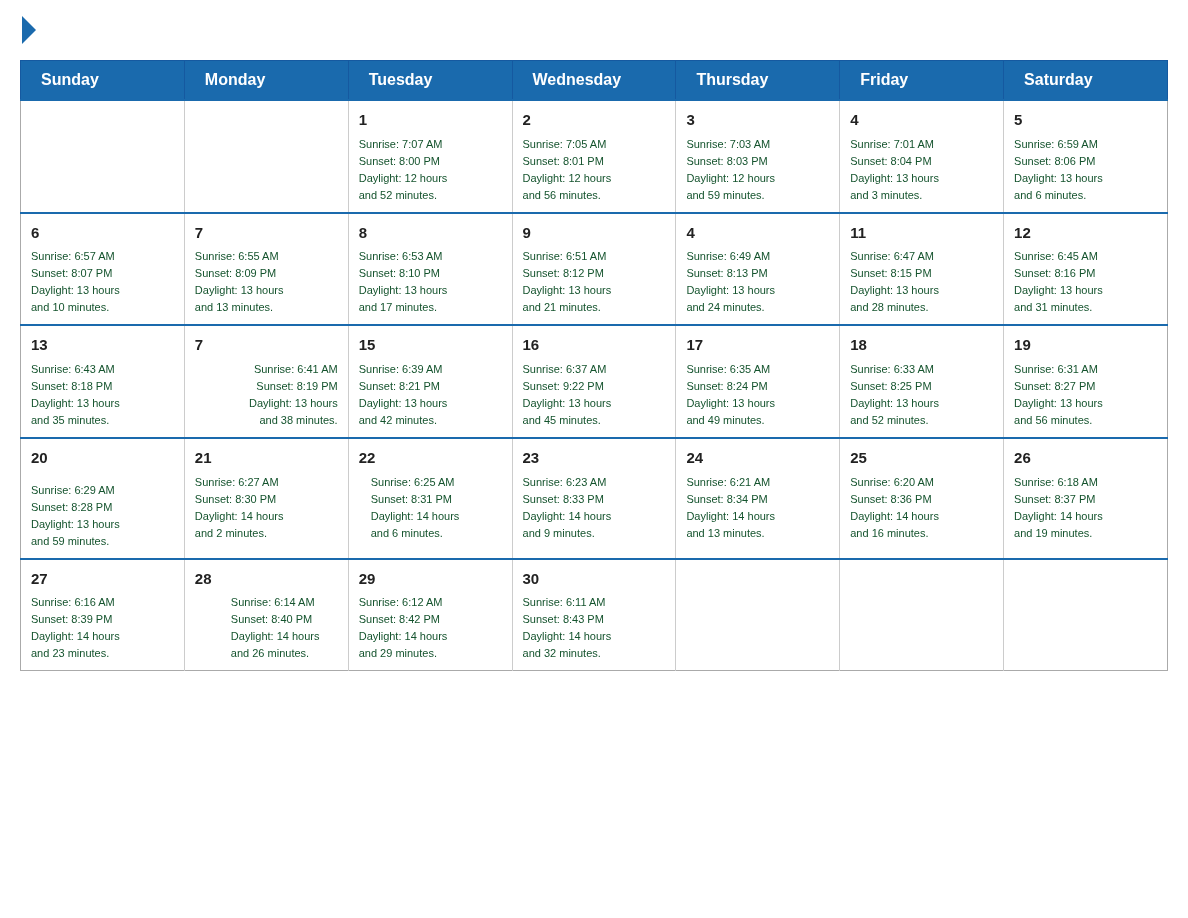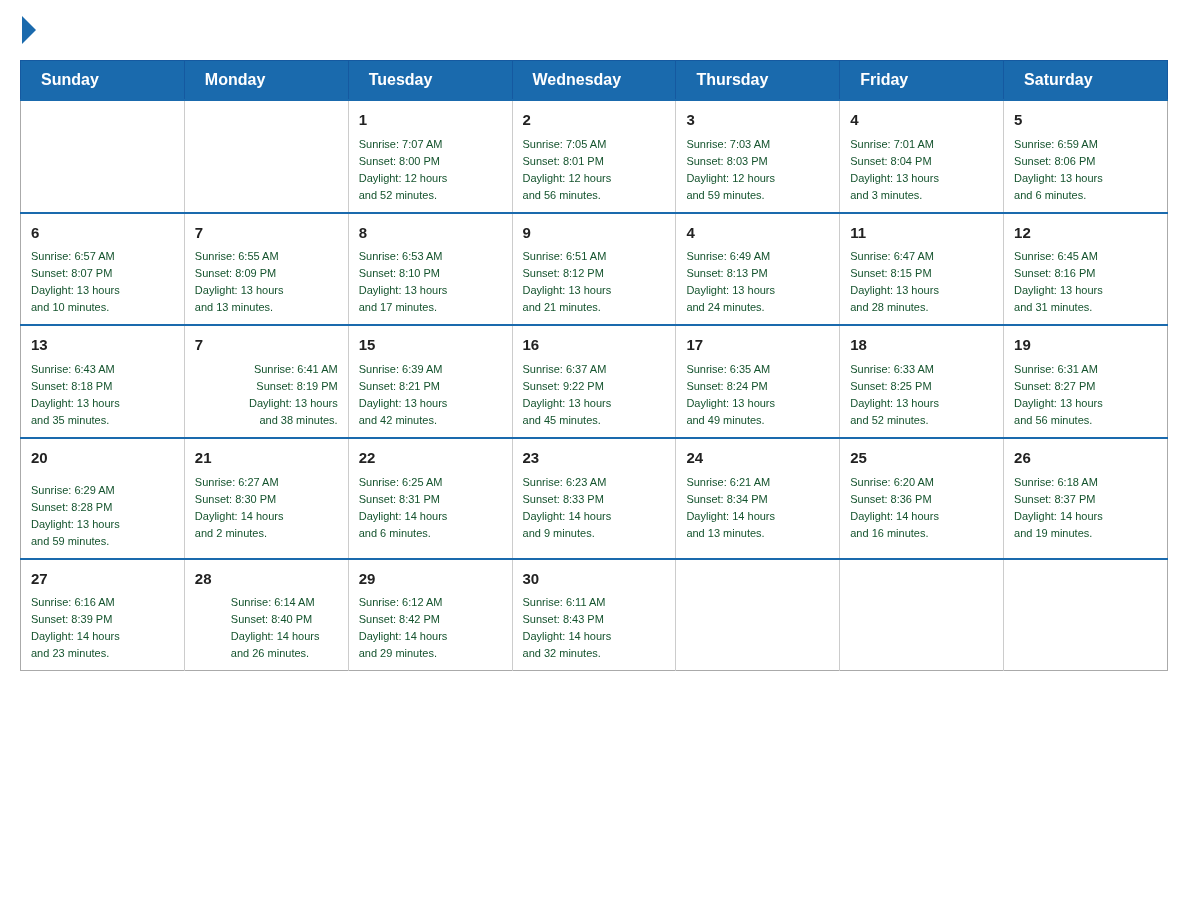--- a/index.html
+++ b/index.html
@@ -297,21 +297,21 @@
         </td>
         <td>
           <span class="day-number">21</span>
           <div class="day-info" style="white-space: pre-line;">Sunrise: 6:27 AM
 Sunset: 8:30 PM
 Daylight: 14 hours
 and 2 minutes.</div>
         </td>
         <td>
           <span class="day-number">22</span>
-          <div class="day-info" style="white-space: pre-line;">Sunrise: 6:25 AM
+          <div class="day-info" style="white-space: pre-line; margin-left: 12px;">Sunrise: 6:25 AM
 Sunset: 8:31 PM
 Daylight: 14 hours
 and 6 minutes.</div>
         </td>
         <td>
           <span class="day-number">23</span>
           <div class="day-info" style="white-space: pre-line;">Sunrise: 6:23 AM
 Sunset: 8:33 PM
 Daylight: 14 hours
 and 9 minutes.</div>

